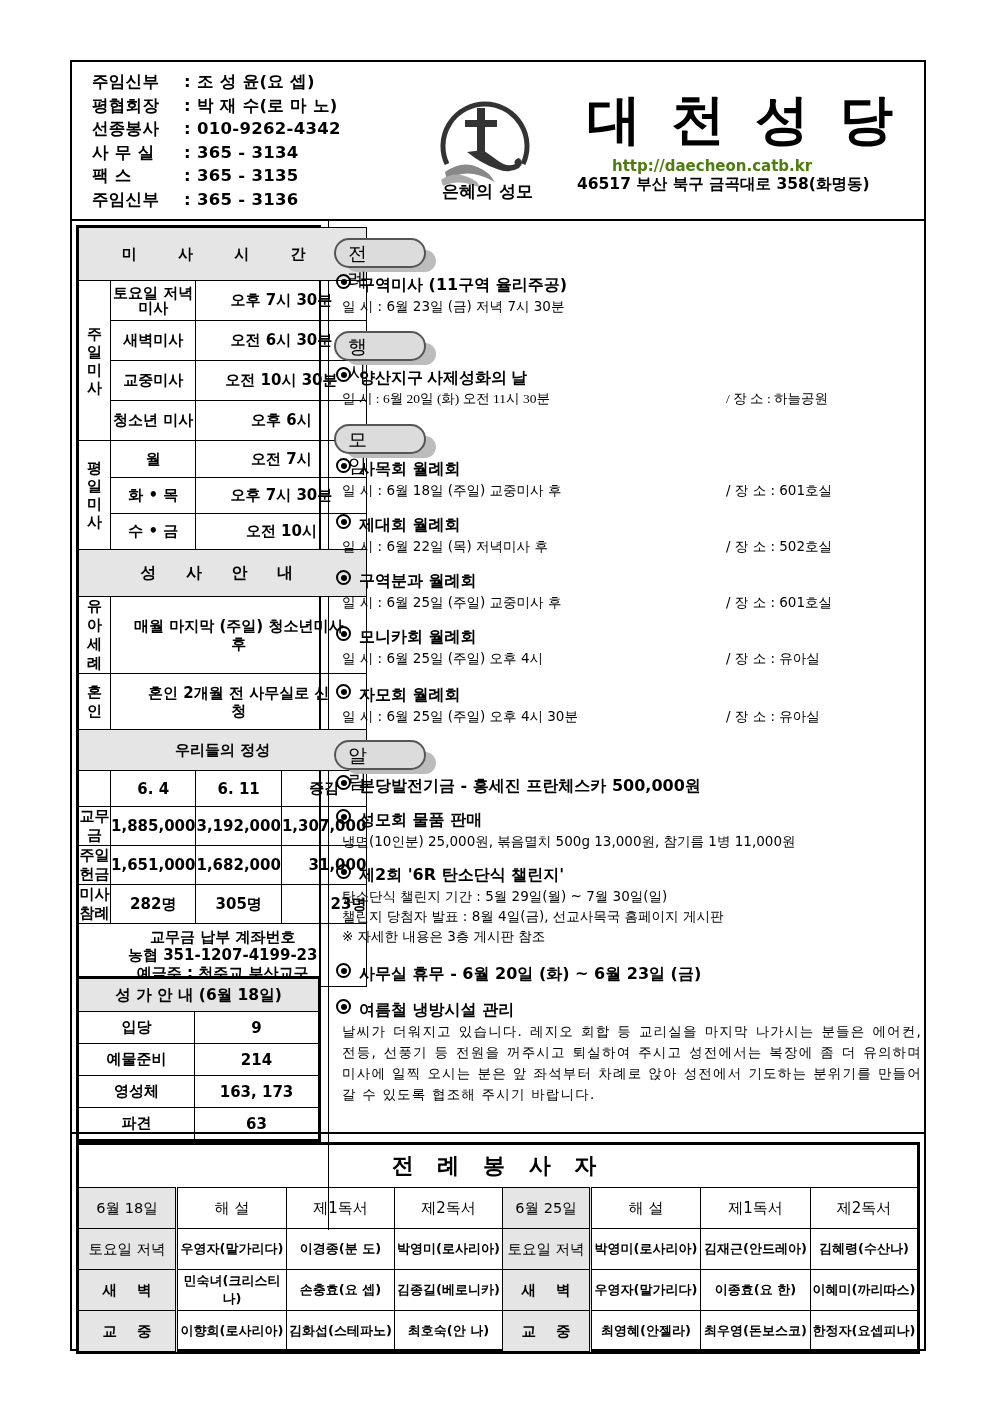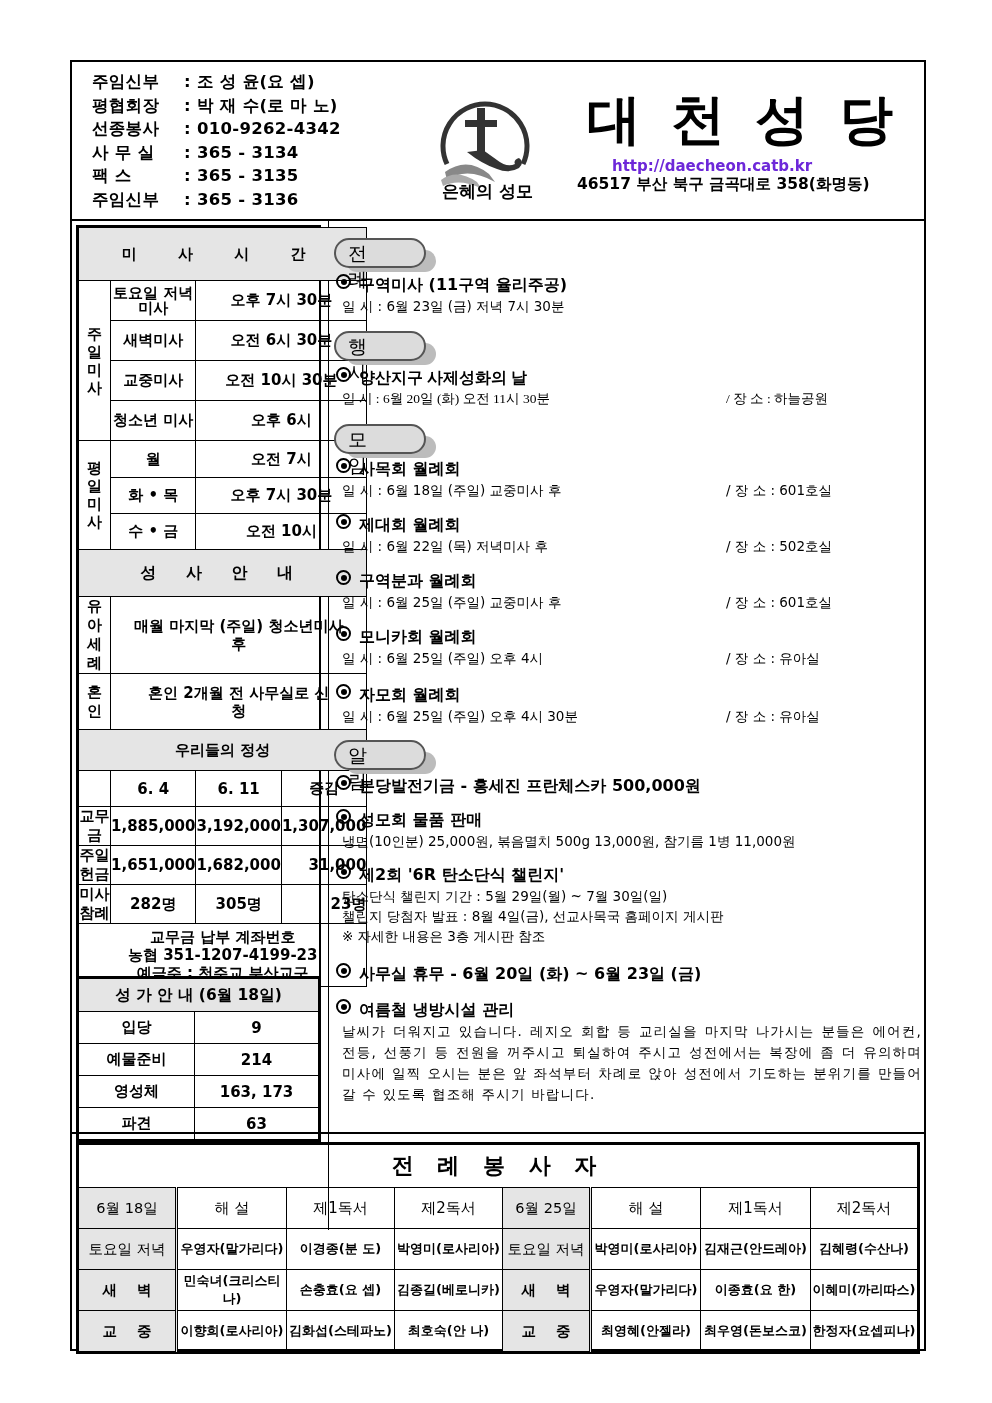--- a/index.html
+++ b/index.html
@@ -6,21 +6,21 @@
   body { width:992px; height:1403px; position:relative; font-family:"DejaVu Sans", sans-serif; color:#000; }
   .page { position:absolute; left:70px; top:60px; width:856px; height:1291px; border:2px solid #000; box-sizing:border-box; }
   
   .header { position:absolute; left:0; top:0; width:852px; height:157px; border-bottom:2px solid #000; }
   .info { position:absolute; left:20px; top:8px; font-size:16.5px; font-weight:bold; line-height:23.5px; letter-spacing:0.3px; }
   .info .row { white-space:nowrap; }
   .info .lbl { display:inline-block; width:92px; }
   .logo { position:absolute; left:355px; top:22px; width:110px; height:120px; }
   .logo-caption { position:absolute; left:370px; top:118px; font-size:17px; font-weight:bold; white-space:nowrap; }
   .title { position:absolute; left:515px; top:22px; font-size:54px; font-weight:bold; letter-spacing:30px; white-space:nowrap; font-family:"DejaVu Sans", sans-serif; }
-  .url { position:absolute; left:540px; top:95px; color:#6d28d9; font-size:15px; font-weight:bold; }
+  .url { position:absolute; left:540px; top:95px; color:#4d7c0f; font-size:15px; font-weight:bold; }
   .addr { position:absolute; left:505px; top:112px; font-size:15.5px; font-weight:bold; white-space:nowrap; }
   
   .left { position:absolute; left:0; top:157px; width:256px; height:1015px; border-right:1px solid #000; }
   .ltable { position:absolute; left:4px; top:6px; width:245px; border:2px solid #000; box-sizing:border-box; }
   table.grid { border-collapse:collapse; width:100%; }
   table.grid td { border:1px solid #000; text-align:center; font-weight:bold; font-size:15px; padding:0; }
   .gray { background:#e5e5e5; }
   .hdr-cell { height:52px; font-size:17px; letter-spacing:18px; }
   .small2 { font-size:13px; line-height:15px; }
   .mini { font-size:11px; }

